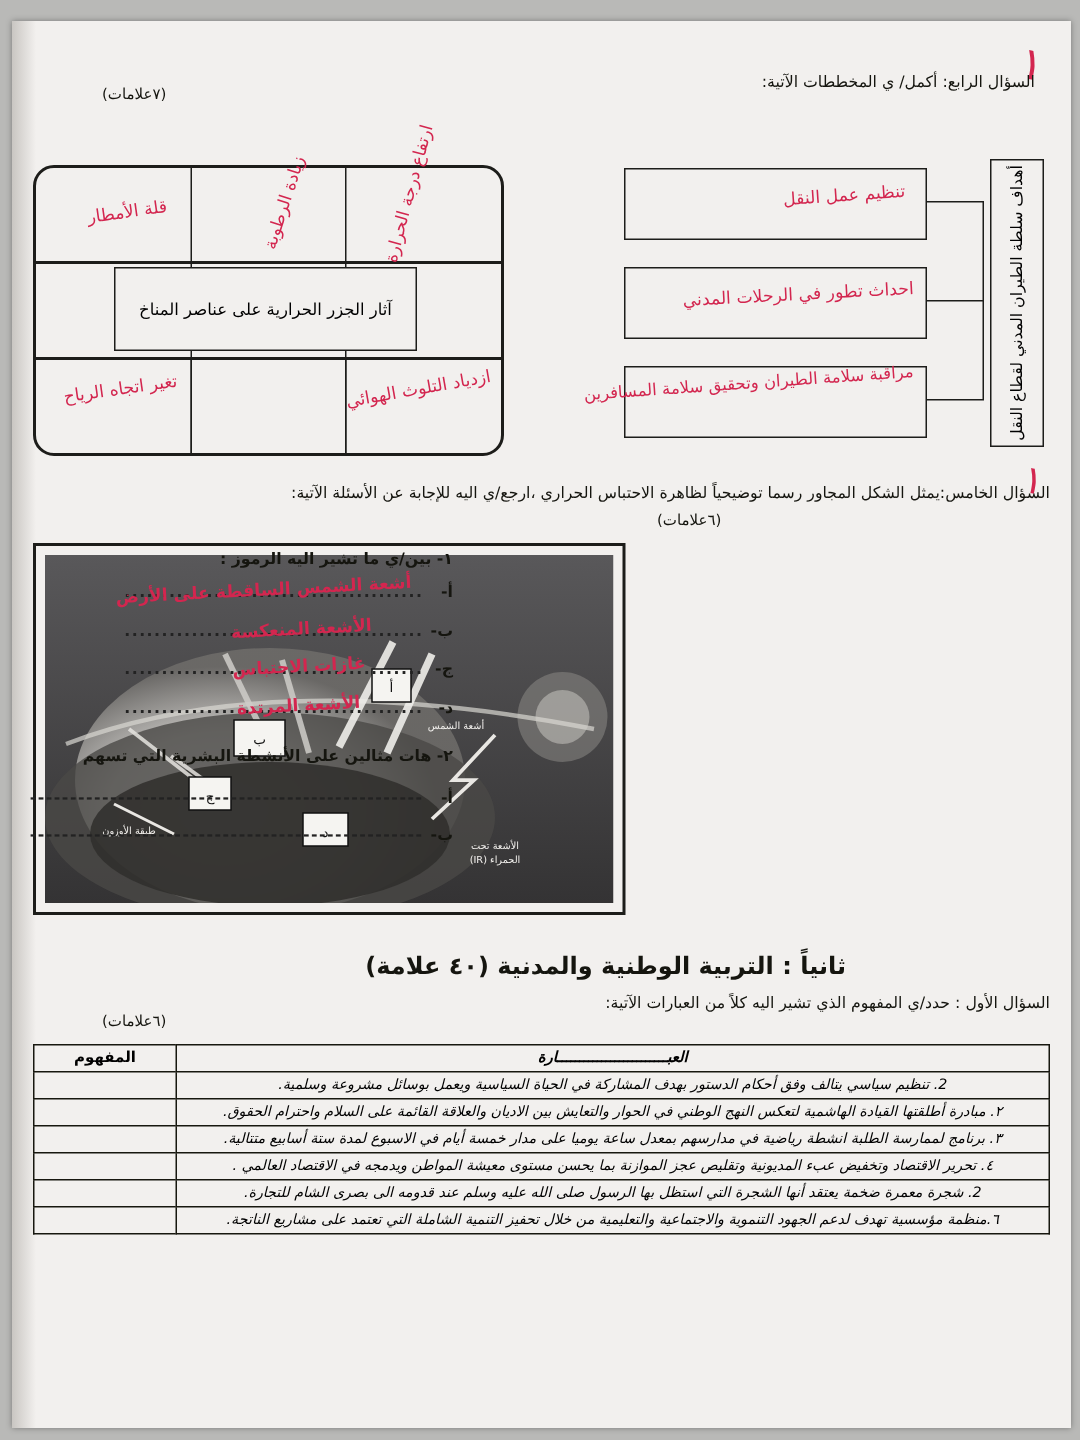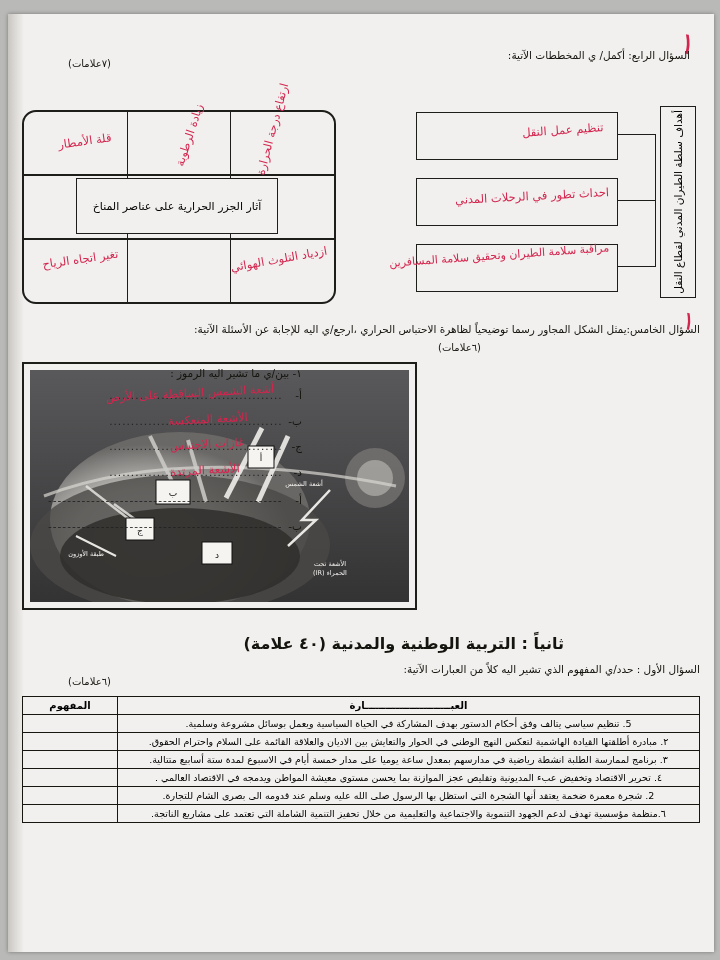--- a/index.html
+++ b/index.html
@@ -65,36 +65,36 @@
   .connector{position:absolute;height:1.4px;background:#1d1d1a;right:44px;width:38px;}
   .connector-v{position:absolute;width:1.4px;background:#1d1d1a;right:44px;}
   
   #q5-title{right:14px;top:308px;font-size:10.5px;}
   #q5-marks{left:430px;top:326px;font-size:10px;}
   #fig{
     position:absolute;left:14px;top:348px;width:395px;height:248px;
     border:2px solid #1d1d1a;background:#f2f0ee;padding:6px;box-sizing:border-box;
   }
   #figimg{position:absolute;left:22px;top:356px;width:379px;height:232px;}
-  #q5-list{position:absolute;right:412px;top:352px;width:290px;}
+  #q5-list{position:absolute;right:412px;top:352px;width:290px;font-weight:bold;}
   .dots{letter-spacing:1px;color:#222;}
   .lbl{display:inline-block;width:16px;}
   
   #sec2{right:150px;top:618px;font-weight:bold;font-size:16px;}
   #q1-title{right:14px;top:648px;}
   #q1-marks{left:60px;top:660px;font-size:10px;}
   table{
     position:absolute;left:14px;top:682px;width:678px;
     border-collapse:collapse;font-size:9.5px;
     background:#f2f0ee;
   }
   th,td{border:1px solid #17170f;padding:3px 5px;vertical-align:middle;}
   th{font-weight:bold;text-align:center;font-size:10px;}
   .c-term{width:84px;text-align:center;}
-  .c-stmt{text-align:center;}
+  .c-stmt{text-align:center;font-style:italic;}
   
   #mark1{position:absolute;right:18px;top:12px;color:#d3264f;font-size:30px;transform:rotate(12deg);}
   #mark2{position:absolute;right:18px;top:292px;color:#d3264f;font-size:26px;transform:rotate(12deg);}
 </style>
 </head>
 <body>
 
 <div id="sheet">
 
   <div id="mark1">١</div>
@@ -218,20 +218,21 @@
       <span class="lbl">ج-</span>
       <span class="dots">........................................</span>
       <span class="handbox" style="right:58px;top:-3px;transform:rotate(-3deg);">غازات الاحتباس</span>
     </div>
     <div class="q" style="position:relative;margin-top:10px;">
       <span class="lbl">د-</span>
       <span class="dots">........................................</span>
       <span class="handbox" style="right:62px;top:-3px;transform:rotate(-3deg);">الأشعة المرتدة</span>
     </div>
 
+    <div class="q" style="position:relative;margin-top:16px;">٢- هات مثالين على الأنشطة البشرية التي تسهم</div>
 
     <div class="q" style="position:relative;margin-top:12px;">
       <span class="lbl">أ-</span>
       <span class="dots">-------------------------------------------------</span>
     </div>
     <div class="q" style="position:relative;margin-top:10px;">
       <span class="lbl">ب-</span>
       <span class="dots">-------------------------------------------------</span>
     </div>
   </div>
@@ -242,21 +243,21 @@
 
   <table>
     <thead>
       <tr>
         <th class="c-stmt">العبـــــــــــــــــــــــــارة</th>
         <th class="c-term">المفهوم</th>
       </tr>
     </thead>
     <tbody>
       <tr>
-        <td class="c-stmt">5. تنظيم سياسي يتالف وفق أحكام الدستور بهدف المشاركة في الحياة السياسية  ويعمل بوسائل مشروعة وسلمية.</td>
+        <td class="c-stmt">2. تنظيم سياسي يتالف وفق أحكام الدستور بهدف المشاركة في الحياة السياسية  ويعمل بوسائل مشروعة وسلمية.</td>
         <td class="c-term"></td>
       </tr>
       <tr>
         <td class="c-stmt">٢. مبادرة أطلقتها القيادة الهاشمية لتعكس النهج الوطني في الحوار والتعايش بين الاديان والعلاقة القائمة على السلام واحترام الحقوق.</td>
         <td class="c-term"></td>
       </tr>
       <tr>
         <td class="c-stmt">٣. برنامج لممارسة الطلبة انشطة رياضية في مدارسهم بمعدل ساعة يوميا على مدار خمسة أيام في الاسبوع لمدة ستة أسابيع متتالية.</td>
         <td class="c-term"></td>
       </tr>

